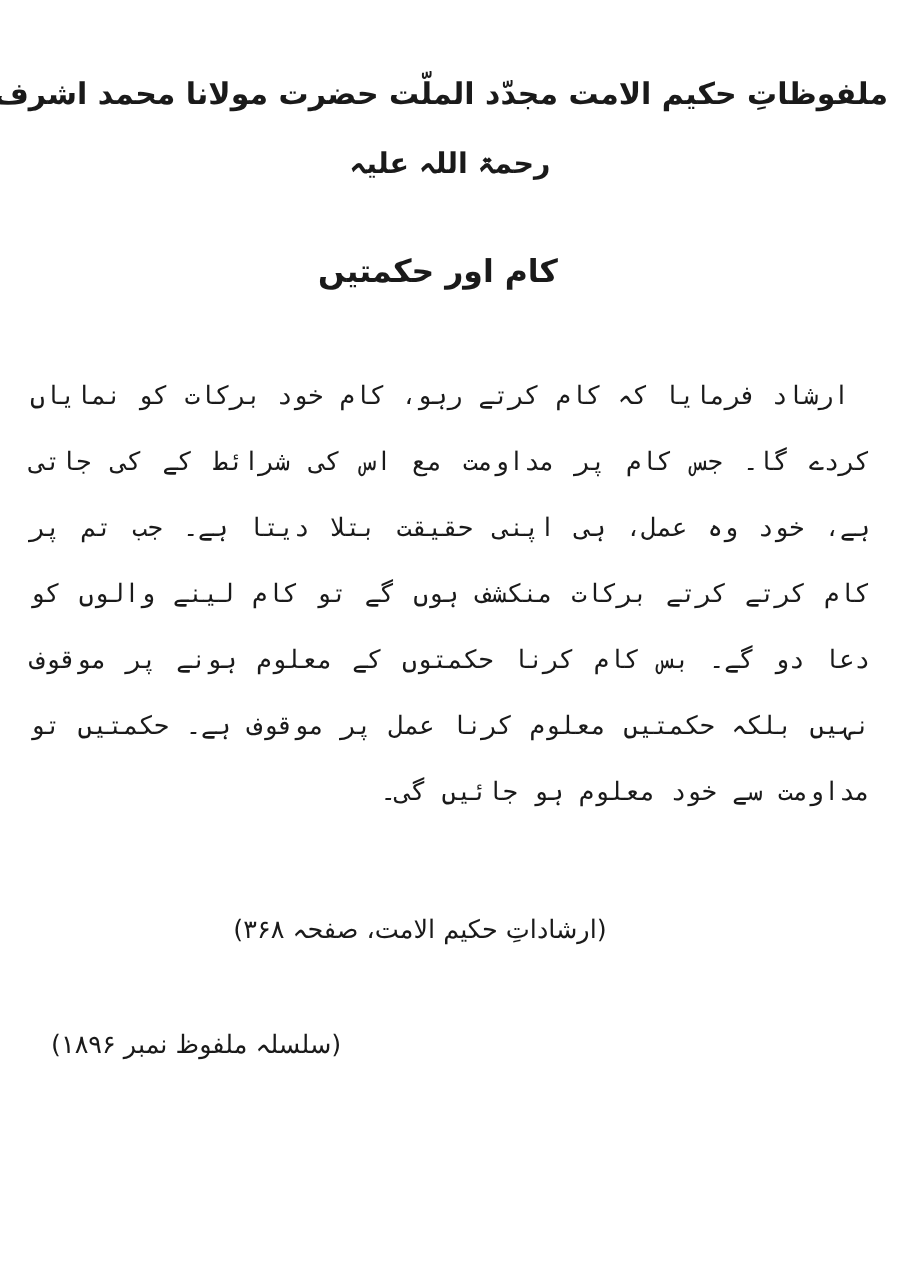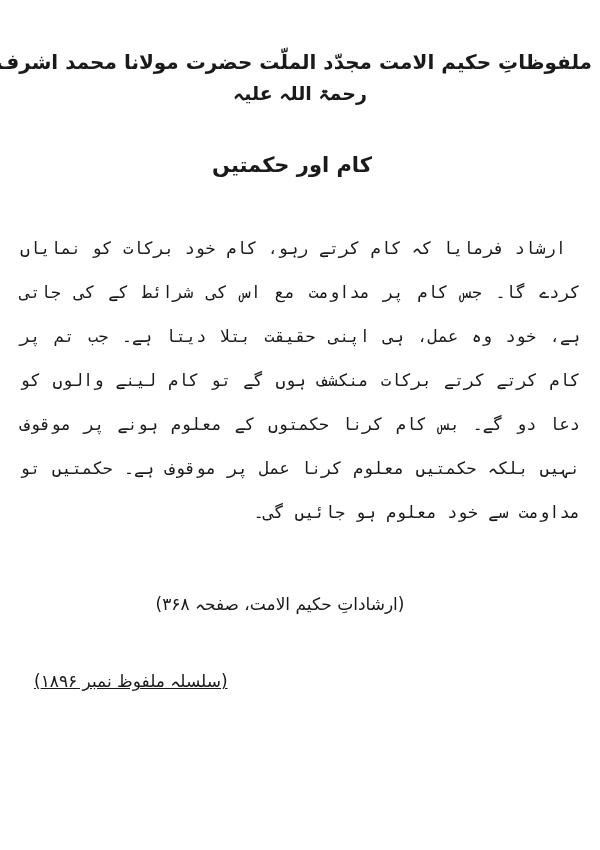--- a/index.html
+++ b/index.html
@@ -22,21 +22,21 @@
   }
   .title {
     margin: 46px 8px 0 8px;
     font-size: 20px;
     font-weight: bold;
     text-align: center;
     white-space: nowrap;
     line-height: 1.6;
   }
   .honorific {
-    margin-top: 2px;
+    margin-top: 18px;
     text-align: center;
     font-size: 19px;
     font-weight: bold;
     line-height: 1.4;
   }
   .heading {
     margin: 44px 16px 0 0;
     text-align: center;
     font-size: 21px;
     font-weight: bold;
@@ -57,21 +57,20 @@
     font-size: 17px;
     transform: translateX(-20px);
     line-height: 1.5;
   }
   .series {
     margin: 52px 0 0 0;
     padding-left: 34px;
     text-align: left;
     font-size: 17px;
     line-height: 1.5;
-    text-decoration: underline;
   }
 </style>
 </head>
 <body>
 
 <div class="page">
   <h1 class="title">ملفوظاتِ حکیم الامت مجدّد الملّت حضرت مولانا محمد اشرف علی تھانوی</h1>
 
   <div class="honorific">رحمۃ اللہ علیہ</div>
 

